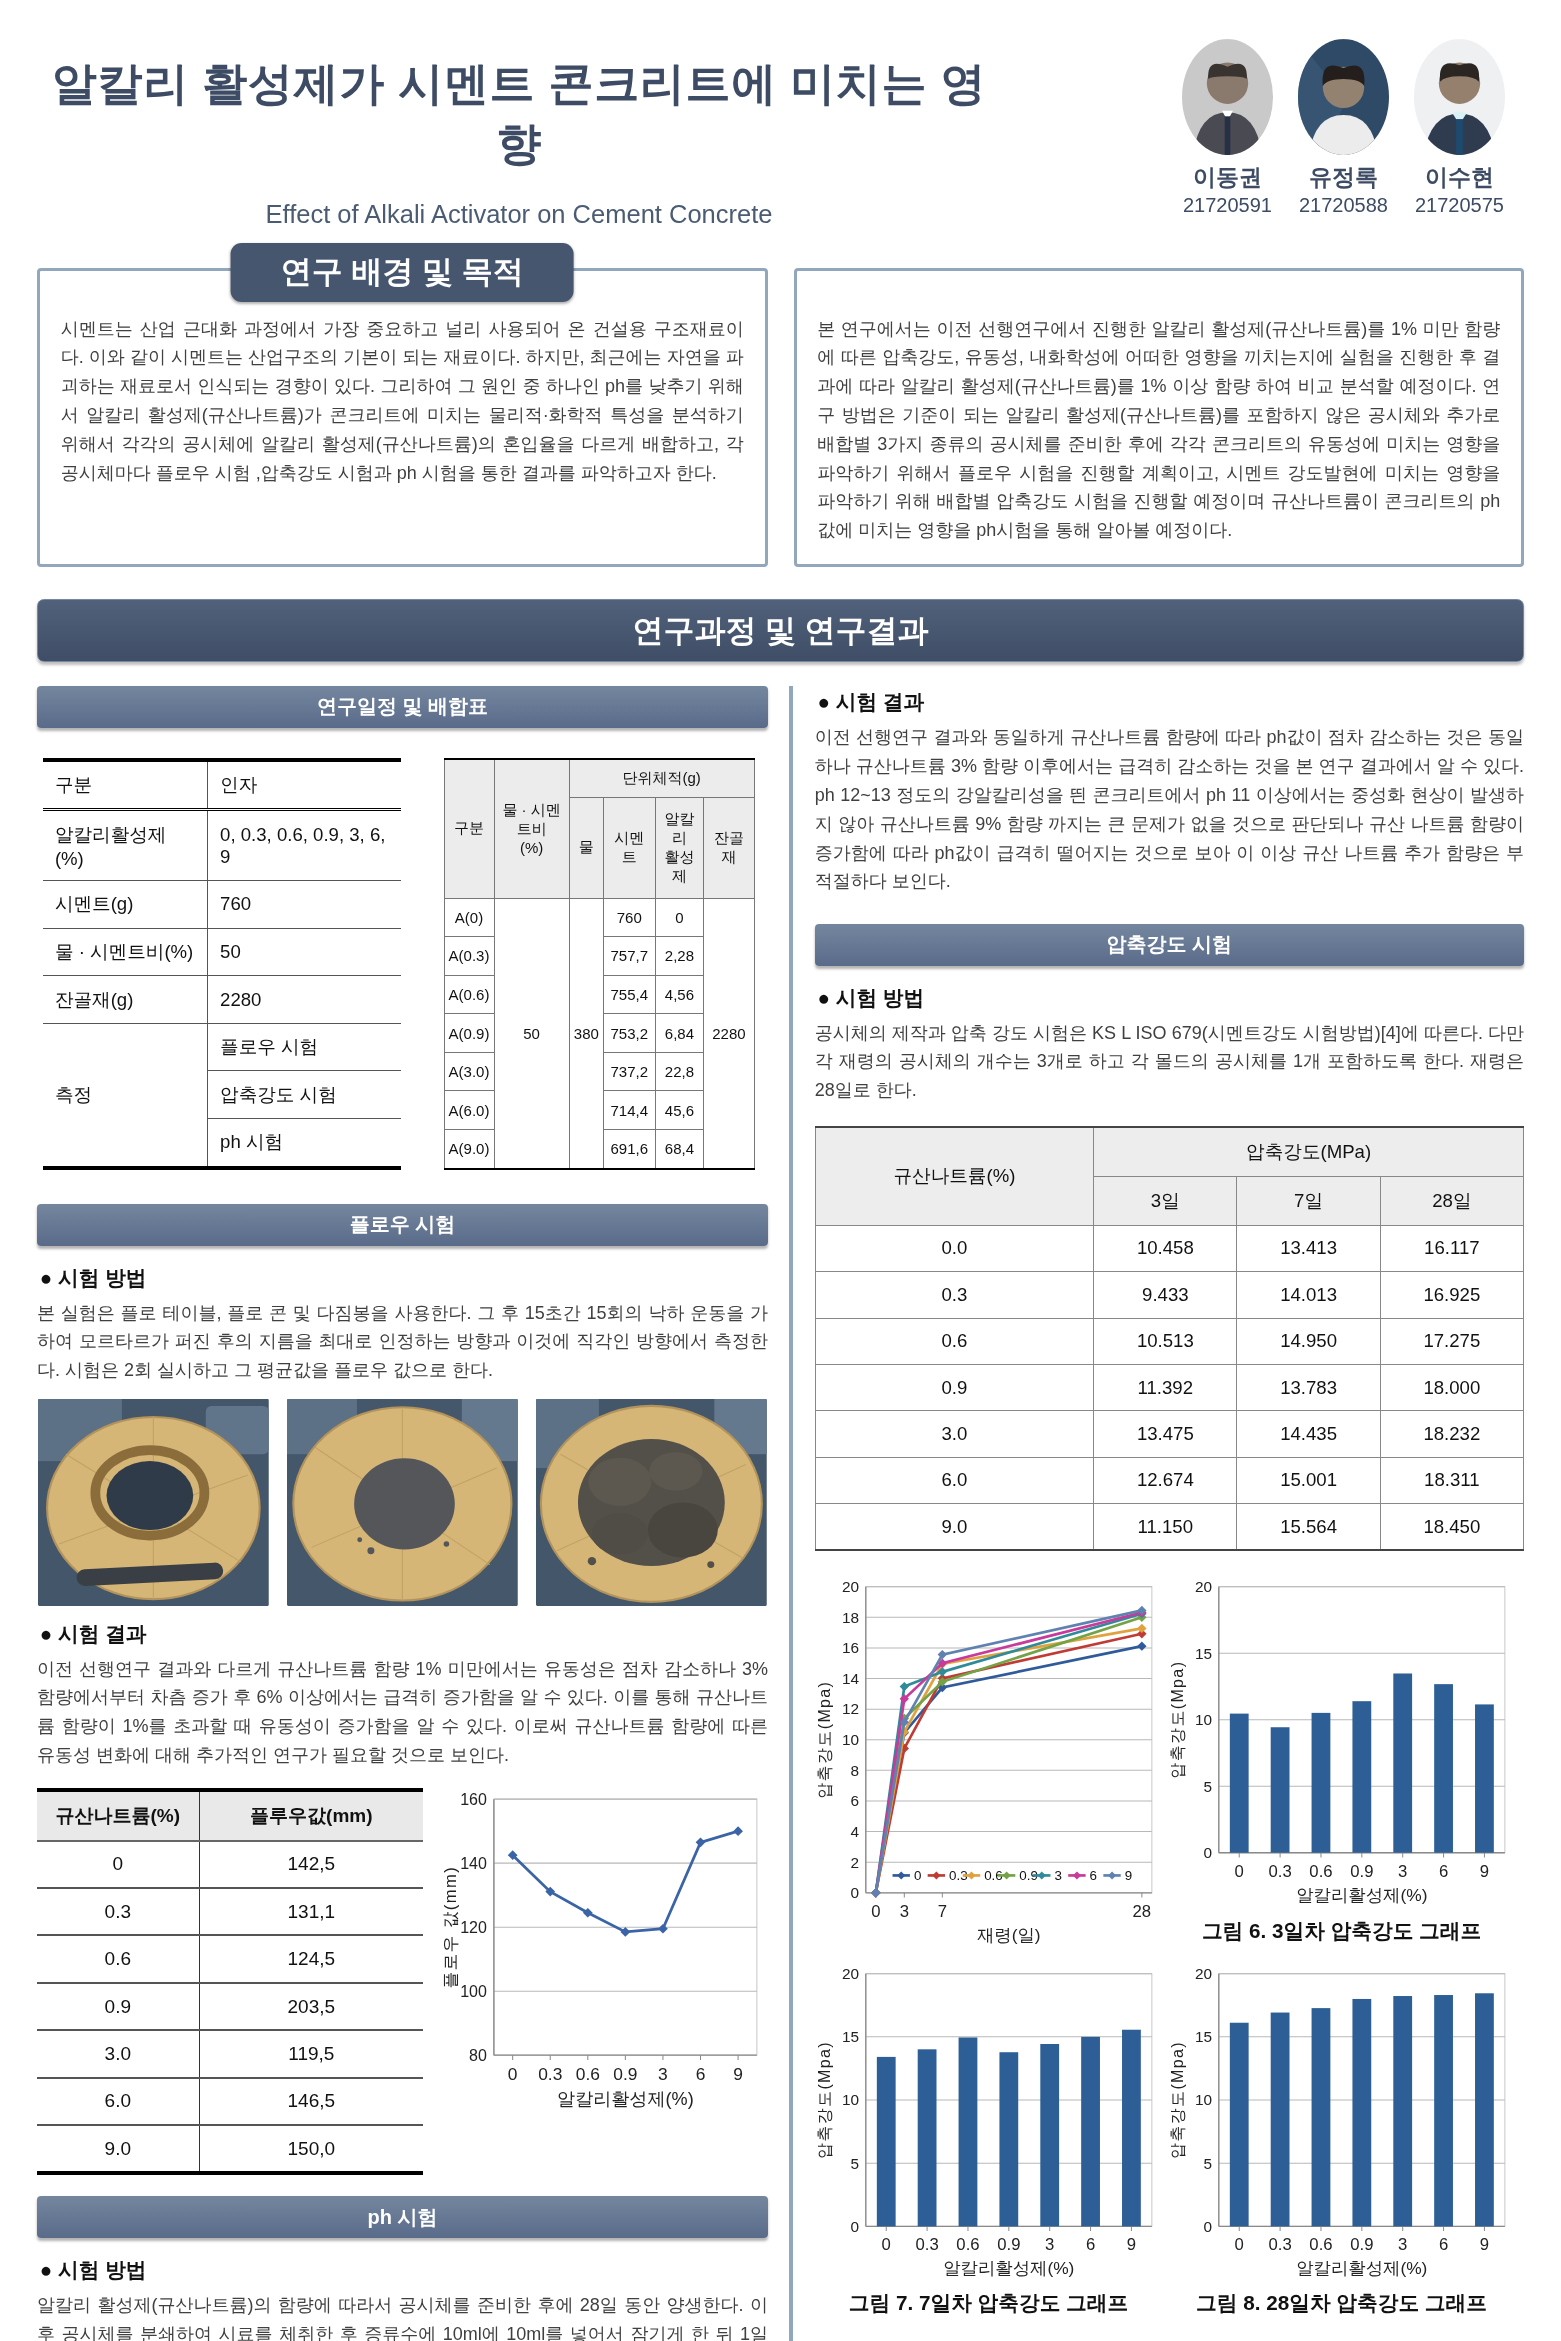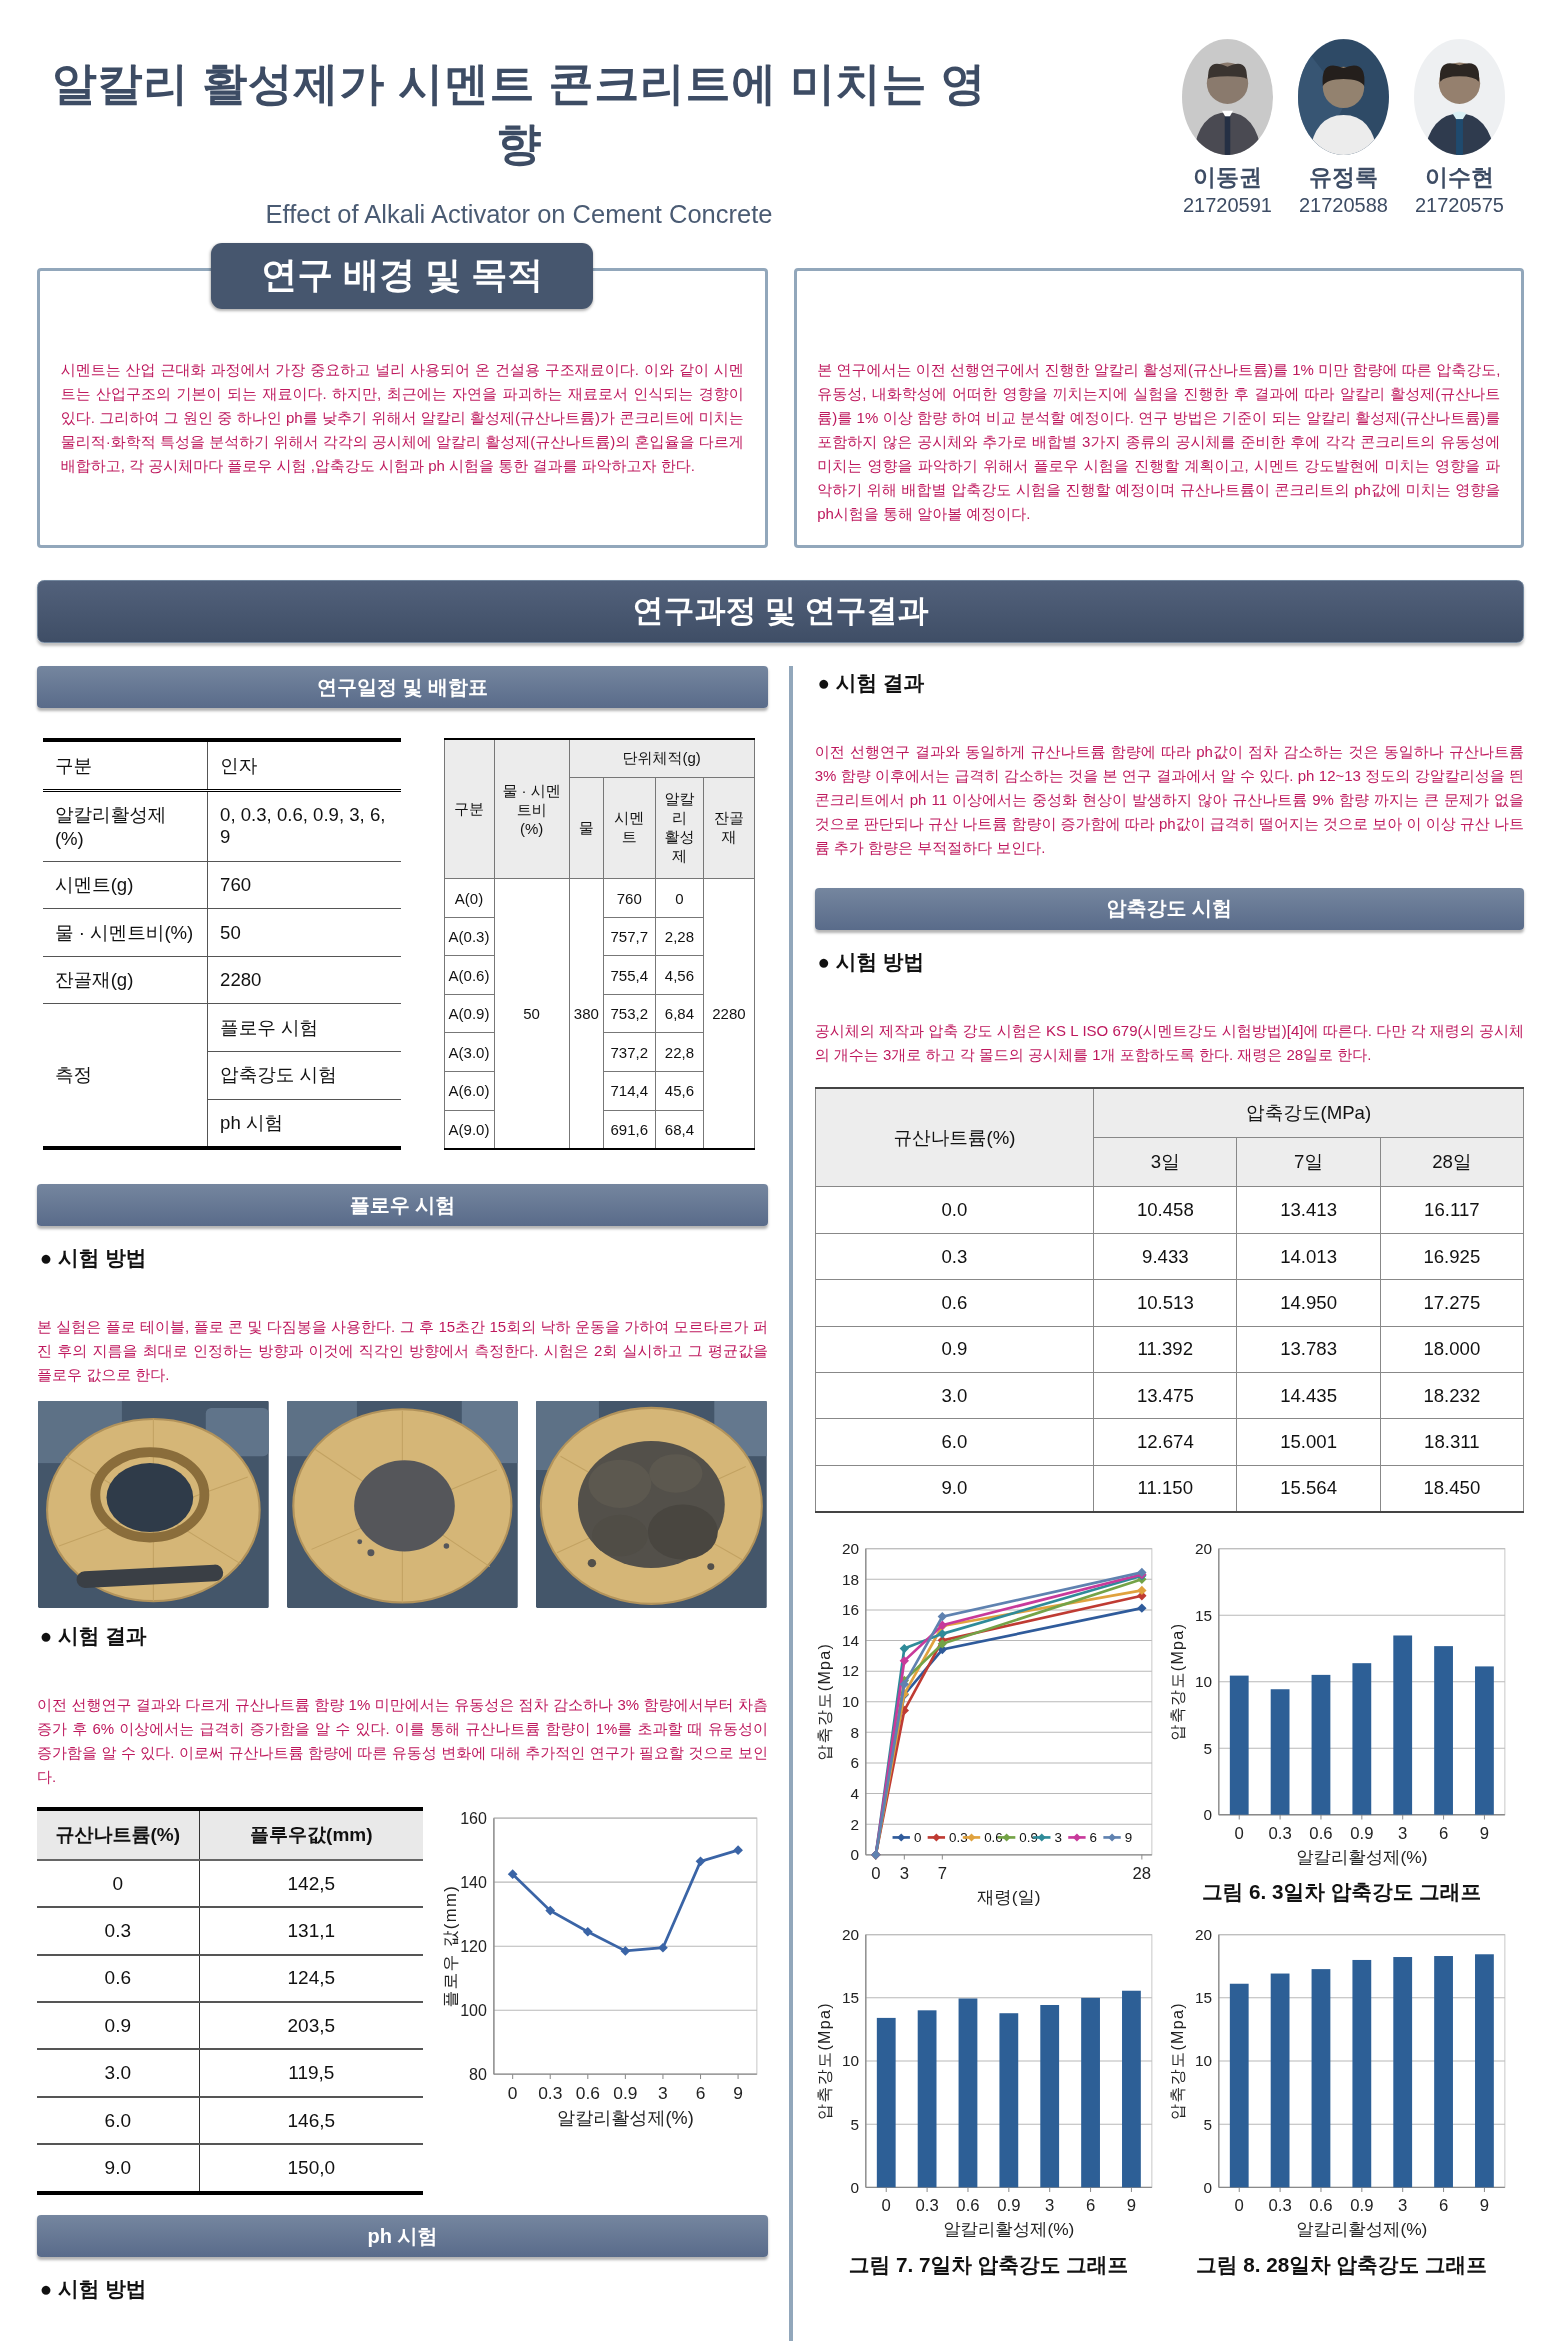--- a/index.html
+++ b/index.html
@@ -14,22 +14,22 @@
   .authors{display:flex;gap:25px;margin-left:auto;margin-right:19px;padding-top:18px;}
   .author{text-align:center;}
   .author .avatar{width:91px;height:116px;border-radius:50%;overflow:hidden;margin:0 auto;display:block;}
   .author .aname{font-size:23px;font-weight:bold;color:#3d4c64;margin-top:6.9px;}
   .author .aid{font-size:20px;color:#3d4c64;margin-top:1.4px;}
 
   
   .tboxrow{display:flex;gap:26px;margin-top:39px;}
   .tbox{position:relative;flex:1;border:3.4px solid #92a7bb;border-radius:4.1px;padding:44px 20.7px 19px;min-height:207px;box-sizing:border-box;}
   .pill{position:absolute;top:-27.5px;left:50%;transform:translateX(-50%);background:#46566e;color:#fff;
-        font-size:36px;font-weight:bold;padding:8.3px 50px;border-radius:11px;white-space:nowrap;box-shadow:0 1.4px 2.8px rgba(0,0,0,.3);}
-  .ptext{font-size:15px;line-height:1.6;text-align:justify;color:#be185d;margin-top:43px;}
+        font-size:31px;font-weight:bold;padding:8.3px 50px;border-radius:11px;white-space:nowrap;box-shadow:0 1.4px 2.8px rgba(0,0,0,.3);}
+  .ptext{font-size:18px;line-height:1.6;text-align:justify;color:#404040;}
 
   
   .band{margin-top:32px;background:linear-gradient(180deg,#52617b,#3f4e66);border:1.4px solid #74889f;border-radius:6.9px;
         color:#fff;text-align:center;font-size:31px;font-weight:bold;padding:9.6px 0;box-shadow:0 2.1px 2.8px rgba(0,0,0,.25);}
   .sbar{background:linear-gradient(180deg,#75869f,#596b8a);border-radius:4.1px;color:#fff;text-align:center;
         font-size:20px;font-weight:bold;padding:7.6px 0;box-shadow:0 2.1px 2.8px rgba(0,0,0,.3);margin-bottom:18px;}
 
   
   .cols{display:flex;margin-top:23.4px;}
   .lcol{width:731px;flex:none;}

